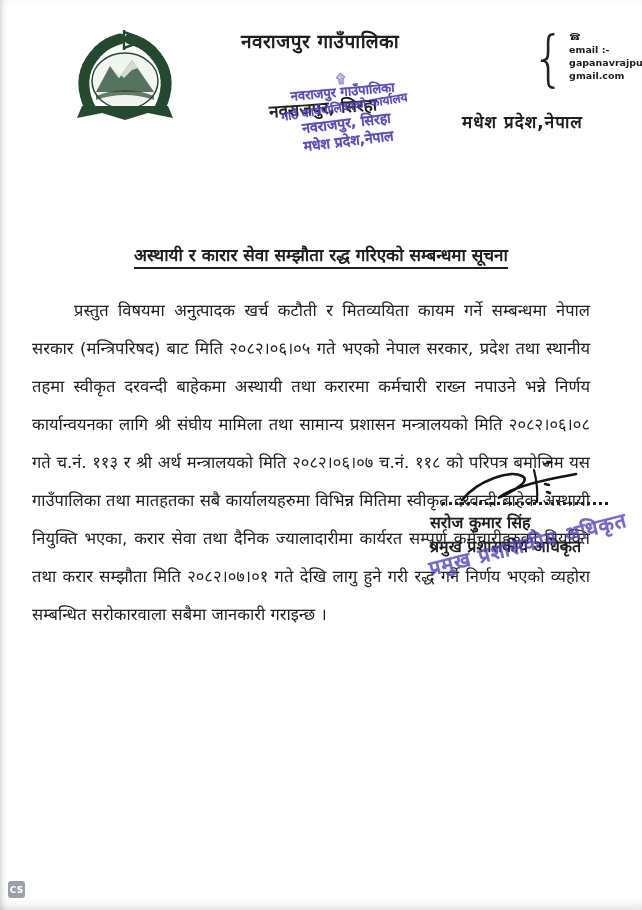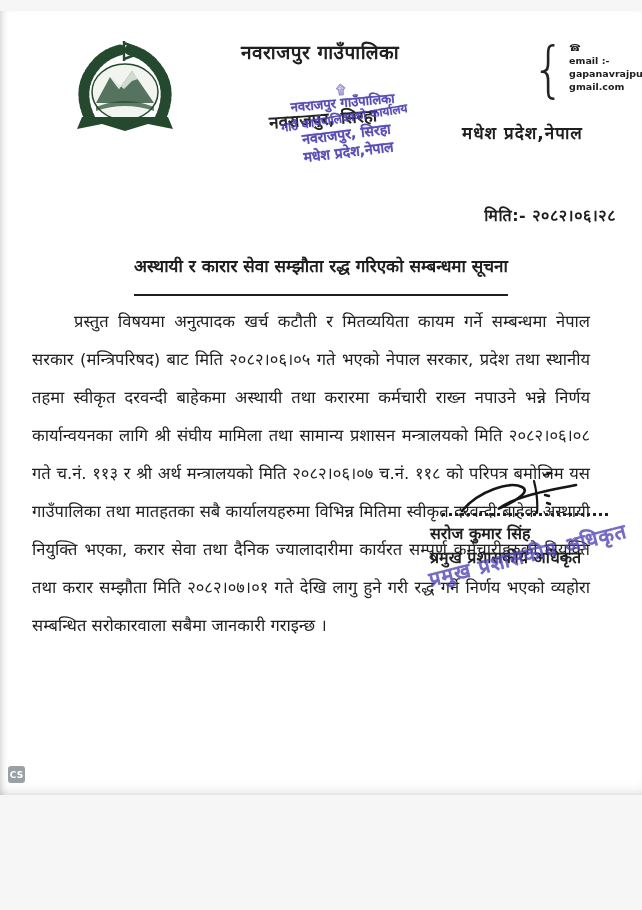--- a/index.html
+++ b/index.html
@@ -4,23 +4,22 @@
 <style>
   html,body{margin:0;padding:0;}
   body{
     width:642px;height:910px;
     background:#f6f6f6;
     font-family:"DejaVu Sans","Liberation Sans",sans-serif;
     color:#1f1f1f;
     overflow:hidden;
   }
   .page{
-    position:relative;width:642px;height:784px;background:#ffffff;
+    position:relative;width:642px;height:910px;background:#ffffff;
     box-shadow:inset 6px 0 8px -6px rgba(0,0,0,.25), inset 0 -10px 14px -10px rgba(0,0,0,.18);
-    margin-top:11px;
   }
 
   
   .emblem{position:absolute;left:72px;top:26px;width:106px;height:108px;}
   .lh-center{position:absolute;left:170px;top:28px;width:300px;text-align:center;}
   .lh-line1{font-size:19px;font-weight:bold;letter-spacing:.5px;}
   .lh-line2{font-size:27px;font-weight:bold;margin-top:2px;letter-spacing:.5px;}
   .lh-address{
     position:absolute;left:238px;top:96px;width:170px;text-align:center;
     font-size:17px;font-weight:bold;transform:rotate(-4deg);color:#222;
@@ -49,21 +48,21 @@
   }
 
   .refs{position:absolute;left:46px;top:134px;font-size:14px;font-weight:bold;line-height:22px;}
   .date-line{position:absolute;right:26px;top:193px;font-size:16px;font-weight:bold;letter-spacing:.5px;}
 
   
   .subject{
     position:absolute;left:0;top:243px;width:100%;text-align:center;
     font-size:17px;font-weight:bold;
   }
-  .subject span{border-bottom:2px solid #1f1f1f;padding-bottom:18px;}
+  .subject span{border-bottom:2px solid #1f1f1f;padding-bottom:2px;}
 
   
   .body-par{
     position:absolute;left:32px;top:292px;width:558px;
     font-size:16.5px;line-height:38px;text-align:justify;
     text-indent:42px;font-weight:500;
   }
 
   
   .sig-block{position:absolute;left:430px;top:462px;width:190px;text-align:left;}
@@ -132,21 +131,20 @@
       <div class="phone-icon">☎</div>
       <div>email :-</div>
       <div class="email-user">gapanavrajpursiraha6</div>
       <div>gmail.com</div>
     </div>
   </div>
 
   <div class="province-right">मधेश प्रदेश,नेपाल</div>
 
 
-  <div class="date-line">मिति:- २०८२।०६।२८</div>
 
   <div class="subject">
     <span>अस्थायी र कारार सेवा सम्झौता रद्ध गरिएको सम्बन्धमा सूचना</span>
   </div>
 
   <div class="body-par">प्रस्तुत विषयमा अनुत्पादक खर्च कटौती र मितव्ययिता कायम गर्ने सम्बन्धमा नेपाल सरकार (मन्त्रिपरिषद) बाट मिति २०८२।०६।०५ गते भएको नेपाल सरकार, प्रदेश तथा स्थानीय तहमा स्वीकृत दरवन्दी बाहेकमा अस्थायी तथा करारमा कर्मचारी राख्न नपाउने भन्ने निर्णय कार्यान्वयनका लागि श्री संघीय मामिला तथा सामान्य प्रशासन मन्त्रालयको मिति २०८२।०६।०८ गते च.नं. ११३ र श्री अर्थ मन्त्रालयको मिति २०८२।०६।०७ च.नं. ११८ को परिपत्र बमोजिम यस गाउँपालिका तथा मातहतका सबै कार्यालयहरुमा विभिन्न मितिमा स्वीकृत दरवन्दी बाहेक अस्थायी नियुक्ति भएका, करार सेवा तथा दैनिक ज्यालादारीमा कार्यरत सम्पूर्ण कर्मचारीहरुको नियुक्ति तथा करार सम्झौता मिति २०८२।०७।०१ गते देखि लागु हुने गरी रद्ध गर्ने निर्णय भएको व्यहोरा सम्बन्धित सरोकारवाला सबैमा जानकारी गराइन्छ ।</div>
 
   <div class="sig-block">
     <svg class="sig-scribble" viewBox="0 0 160 46">
       <path d="M14 38 C30 18 62 8 74 14 C84 19 64 30 50 36 C66 24 96 18 128 12" fill="none" stroke="#161616" stroke-width="2.6" stroke-linecap="round"></path>

